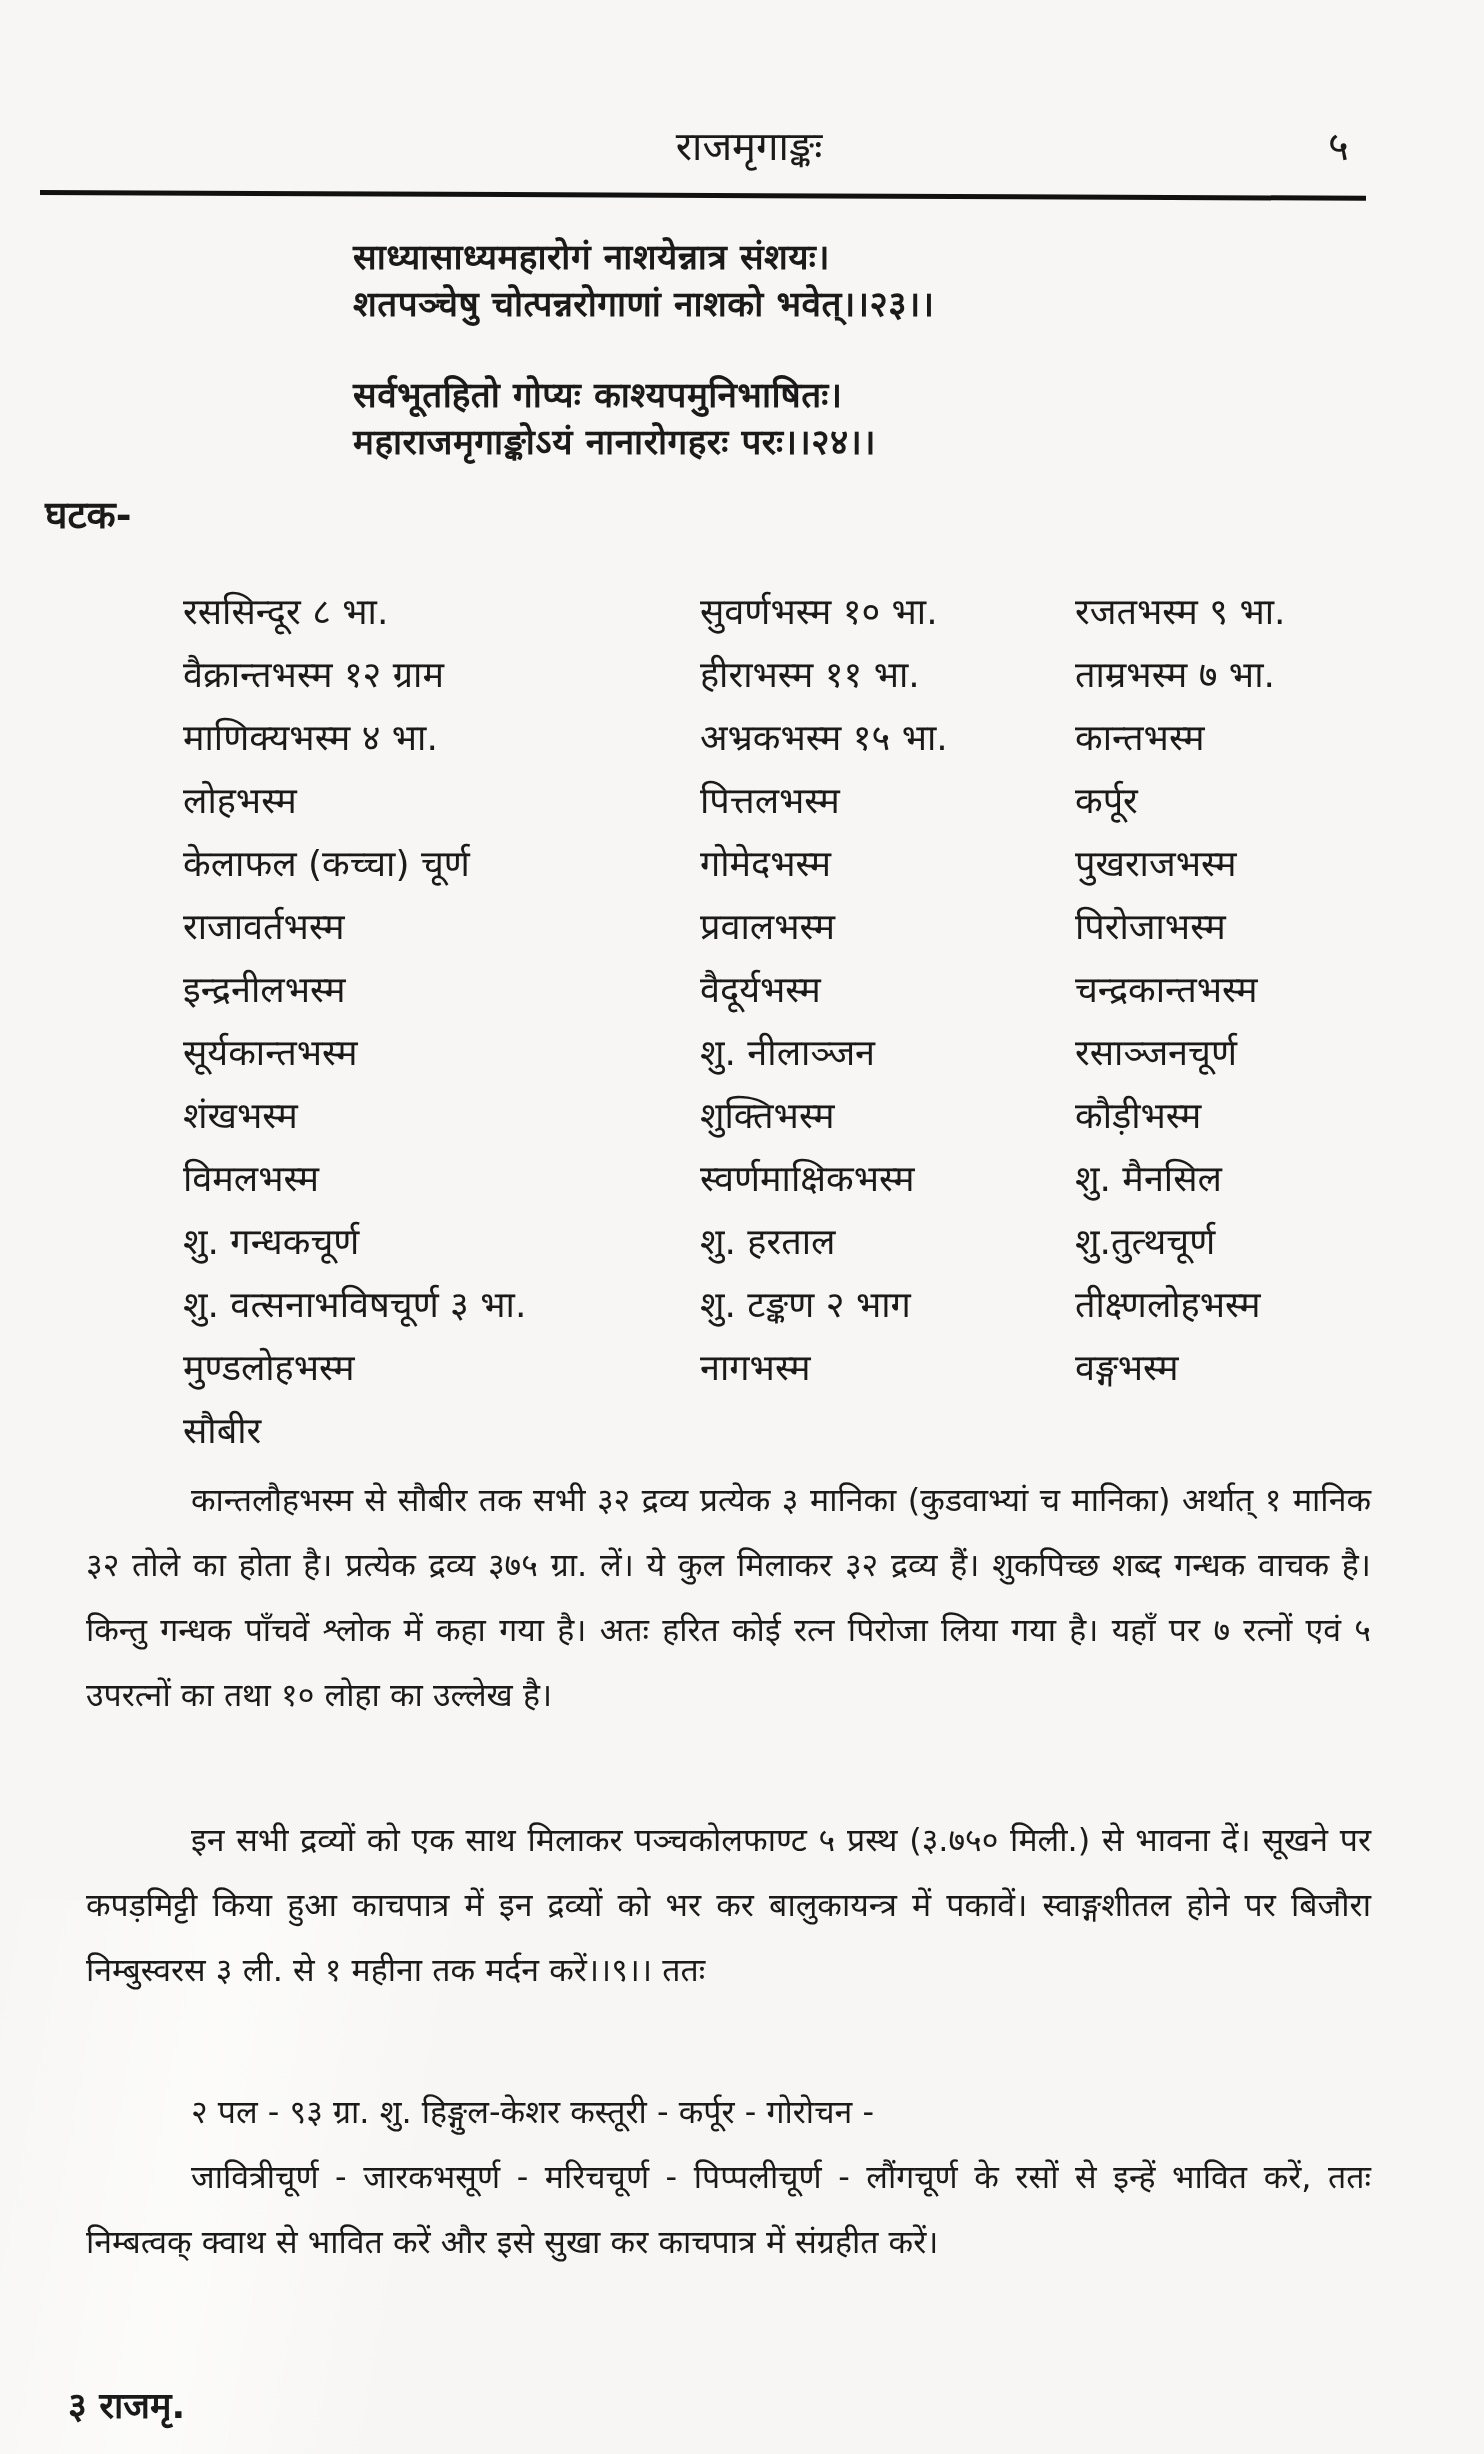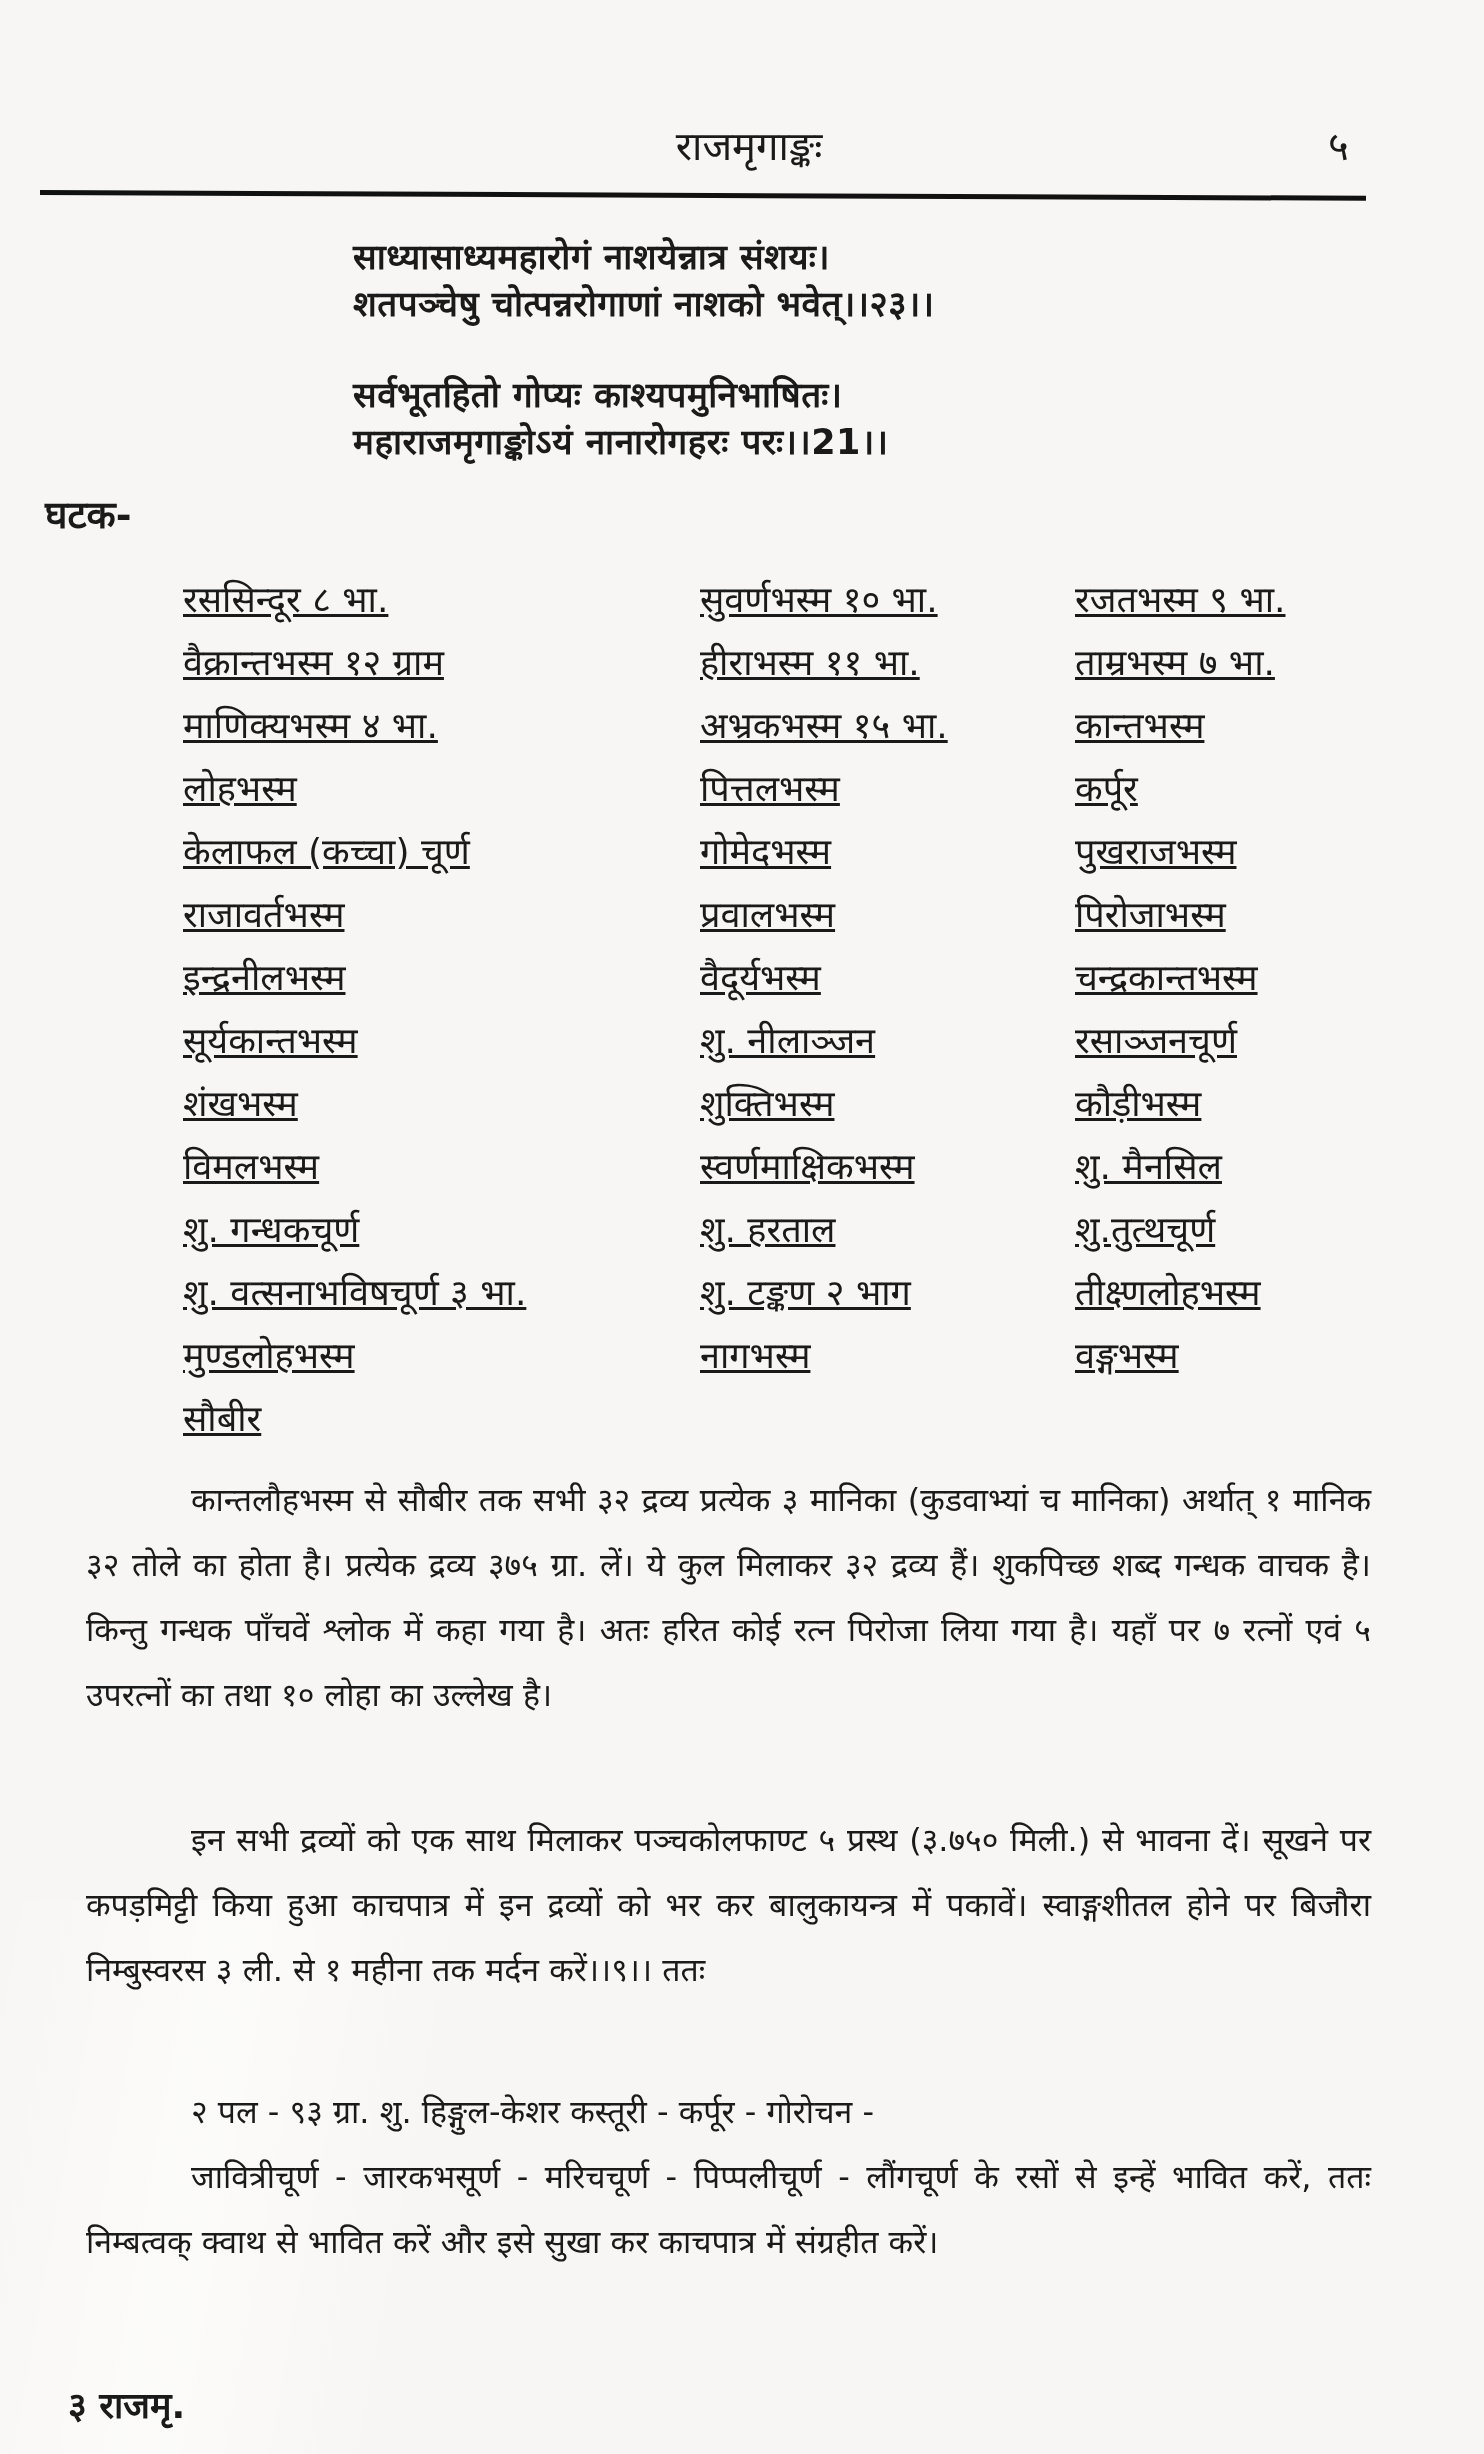--- a/index.html
+++ b/index.html
@@ -31,21 +31,21 @@
     }
     .verse .line { display:block; white-space:nowrap; }
     .section-heading {
       position:absolute; left:45px; top:487px; font-size:38px; font-weight:bold;text-align:center;
     }
     .ingredients {
       position:absolute; left:183px; top:570px; width:1200px;
     }
     .ing-row { position:relative; height:63px; }
     .ing-cell {
-      position:absolute; top:0; font-size:36px; line-height:60px; white-space:nowrap;text-decoration:underline;
+      position:absolute; top:12px; font-size:36px; line-height:60px; white-space:nowrap;
     }
     .ing-cell.c0 { left:0; }
     .ing-cell.c1 { left:517px; }
     .ing-cell.c2 { left:892px; }
     .para {
       position:absolute; left:86px; width:1285px; font-size:32px; line-height:65px;
       text-align:justify; text-align-last:left;
     }
     .para .first { display:inline-block; width:105px; }
     .footer-signature {
@@ -60,21 +60,21 @@
 <div class="running-head">राजमृगाङ्कः</div>
 <div class="page-number">५</div>
 <div class="head-rule"></div>
 
 <div class="verse" style="top:234px;">
   <span class="line">साध्यासाध्यमहारोगं नाशयेन्नात्र संशयः।</span>
   <span class="line">शतपञ्चेषु चोत्पन्नरोगाणां नाशको भवेत्।।२३।।</span>
 </div>
 <div class="verse" style="top:372px;">
   <span class="line">सर्वभूतहितो गोप्यः काश्यपमुनिभाषितः।</span>
-  <span class="line">महाराजमृगाङ्कोऽयं नानारोगहरः परः।।21।।</span>
+  <span class="line">महाराजमृगाङ्कोऽयं नानारोगहरः परः।।२४।।</span>
 </div>
 
 <div class="section-heading">घटक-</div>
 
 <div class="ingredients">
   <div class="ing-row">
     <span class="ing-cell c0">रससिन्दूर ८ भा.</span>
     <span class="ing-cell c1">सुवर्णभस्म १० भा.</span>
     <span class="ing-cell c2">रजतभस्म ९ भा.</span>
   </div>

